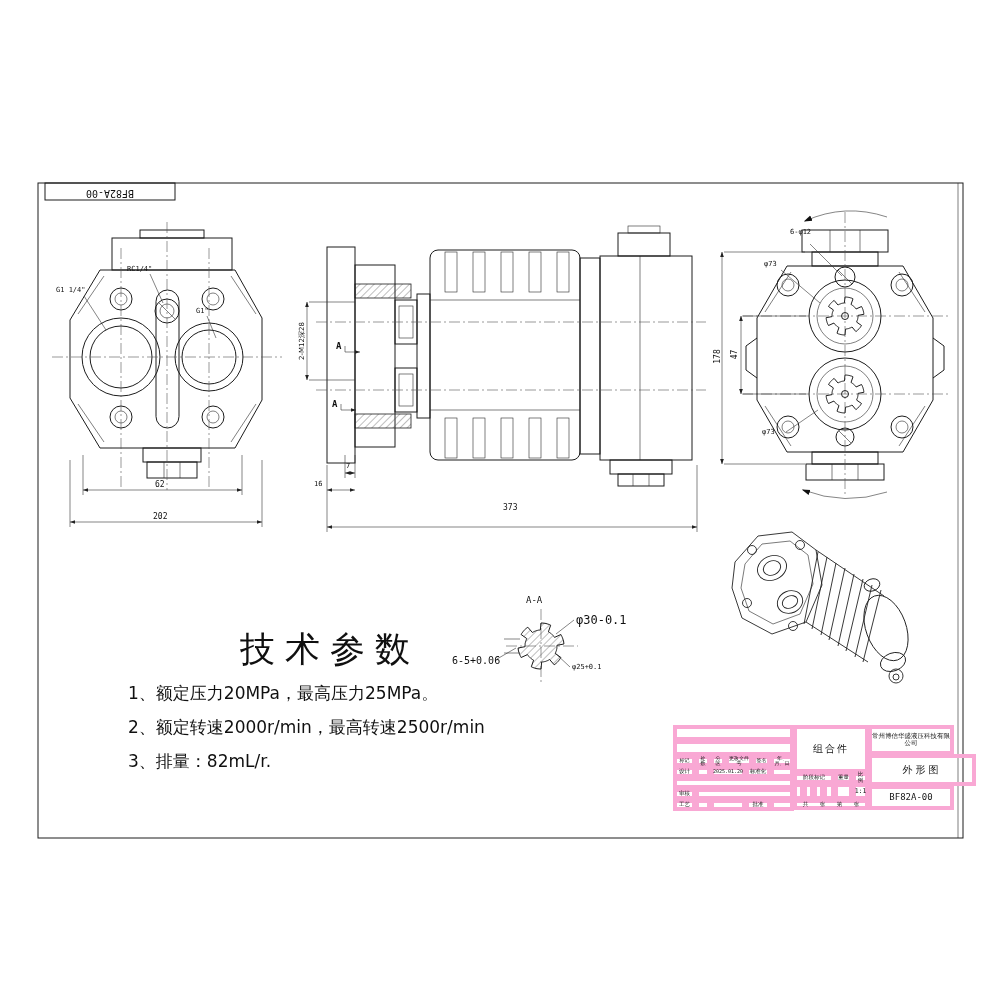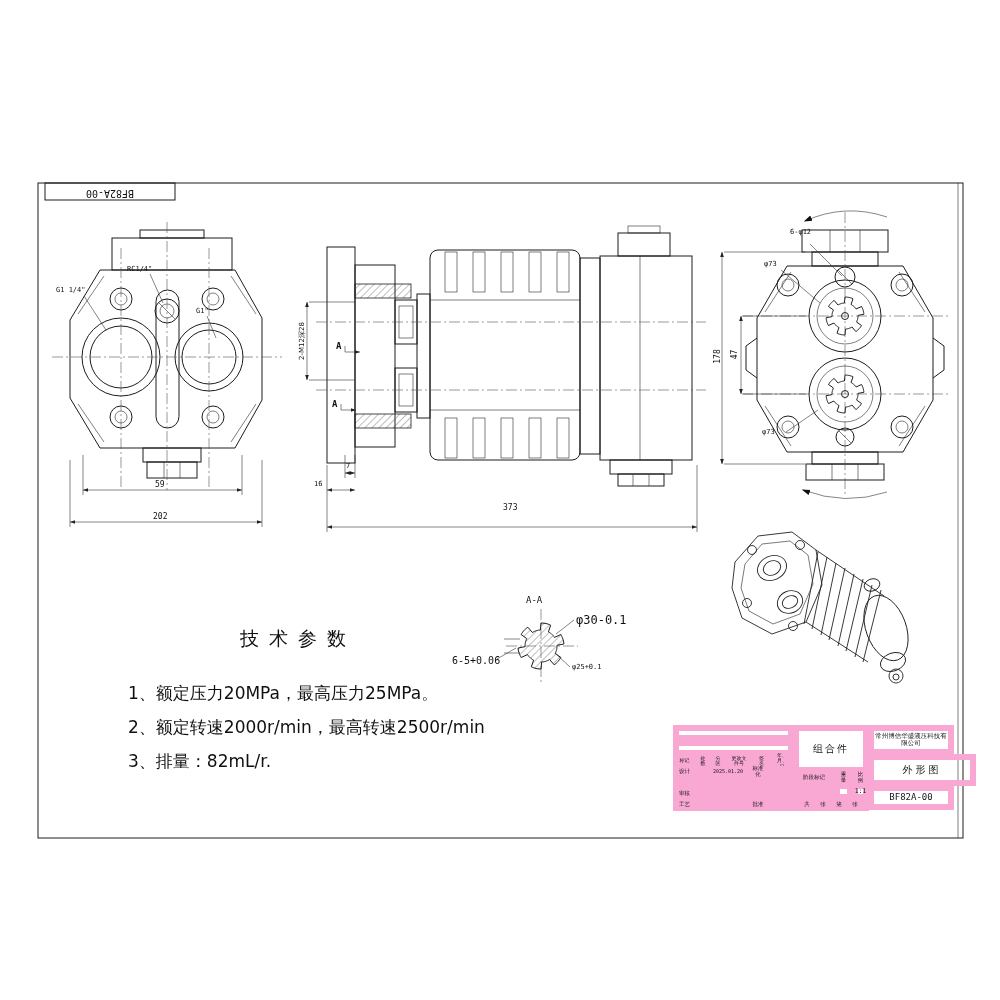--- a/index.html
+++ b/index.html
@@ -6,21 +6,21 @@
   #canvas{position:relative;width:1000px;height:1000px;background:#ffffff;overflow:hidden;
           font-family:"DejaVu Sans","Liberation Sans",sans-serif;color:#111;}
   svg{position:absolute;left:0;top:0;}
   .lw{stroke:#1c1c1c;fill:none;stroke-width:1;}
   .thin{stroke:#2a2a2a;fill:none;stroke-width:.6;}
   .cl{stroke:#555;fill:none;stroke-width:.6;stroke-dasharray:11 3 2 3;}
   .dim{stroke:#333;fill:none;stroke-width:.6;}
   .lbl{position:absolute;white-space:nowrap;color:#101010;
        font-family:"DejaVu Sans Mono","Liberation Mono",monospace;text-align:right;}
   .cn{font-family:"DejaVu Sans","Liberation Sans",sans-serif;}
-  .cell{position:absolute;border:6px solid #f9a8d4;box-sizing:border-box;display:flex;
+  .cell{position:absolute;border:4px solid #f9a8d4;box-sizing:border-box;display:flex;
         align-items:center;justify-content:center;text-align:center;line-height:1.05;
         font-family:"DejaVu Sans","Liberation Sans",sans-serif;color:#161616;}
   .rot90{transform:rotate(-90deg);transform-origin:center;}
   .rot180{transform:rotate(180deg);}
 </style>
 </head>
 <body>
 
 <div id="canvas">
 
@@ -253,21 +253,21 @@
     <circle cx="896" cy="676" r="7"></circle>
         <circle cx="896" cy="677" r="3"></circle>
   </g>
 </svg>
 
 <div class="lbl rot180" style="left:45px;top:184px;width:130px;height:15px;text-align:center;font-size:10px;">BF82A-00</div>
 
 <div class="lbl" style="left:56px;top:286px;font-size:7px;">G1 1/4"</div>
 <div class="lbl" style="left:127px;top:265px;font-size:7px;">RC1/4"</div>
 <div class="lbl" style="left:196px;top:307px;font-size:7px;">G1"</div>
-<div class="lbl" style="left:155px;top:480px;font-size:8px;">59</div>
+<div class="lbl" style="left:155px;top:480px;font-size:8px;">62</div>
 <div class="lbl" style="left:153px;top:512px;font-size:8px;">202</div>
 
 <div class="lbl rot90 cn" style="left:270px;top:336px;width:64px;text-align:center;font-size:7px;">2-M12深28</div>
 <div class="lbl" style="left:336px;top:341px;font-size:9px;font-weight:bold;">A</div>
 <div class="lbl" style="left:332px;top:399px;font-size:9px;font-weight:bold;">A</div>
 <div class="lbl" style="left:346px;top:462px;font-size:7px;">7</div>
 <div class="lbl" style="left:314px;top:480px;font-size:7px;">16</div>
 <div class="lbl" style="left:503px;top:503px;font-size:8px;">373</div>
 
 <div class="lbl" style="left:790px;top:228px;font-size:7px;">6-φ12</div>
@@ -275,21 +275,21 @@
 <div class="lbl" style="left:762px;top:428px;font-size:7px;">φ73</div>
 <div class="lbl rot90" style="left:702px;top:352px;width:30px;text-align:center;font-size:8px;">178</div>
 <div class="lbl rot90" style="left:722px;top:350px;width:24px;text-align:center;font-size:8px;">47</div>
 
 <div class="lbl" style="left:526px;top:595px;font-size:9px;">A-A</div>
 <div class="lbl" style="left:576px;top:613px;font-size:12px;">φ30-0.1</div>
 <div class="lbl" style="left:572px;top:663px;font-size:7px;">φ25+0.1</div>
 <div class="lbl" style="left:452px;top:655px;font-size:10px;">6-5+0.06</div>
 
 <div>
-  <div class="lbl cn" style="left:240px;top:626px;font-size:19px;letter-spacing:10px;">技术参数</div>
+  <div class="lbl cn" style="left:240px;top:626px;font-size:35px;letter-spacing:10px;">技术参数</div>
   <div class="lbl cn" style="left:128px;top:682px;font-size:17px;">1、额定压力20MPa，最高压力25MPa。</div>
   <div class="lbl cn" style="left:128px;top:716px;font-size:17px;">2、额定转速2000r/min，最高转速2500r/min</div>
   <div class="lbl cn" style="left:128px;top:750px;font-size:17px;">3、排量：82mL/r.</div>
 </div>
 
 <div>
 
   <div class="cell" style="left:868px;top:725px;width:86px;height:30px;font-size:6.5px;">常州博信华盛液压科技有限公司</div>
   <div class="cell" style="left:868px;top:754px;width:108px;height:32px;font-size:10px;letter-spacing:3px;">外形图</div>
   <div class="cell" style="left:868px;top:785px;width:86px;height:25px;font-size:9px;font-family:'DejaVu Sans Mono',monospace;">BF82A-00</div>

